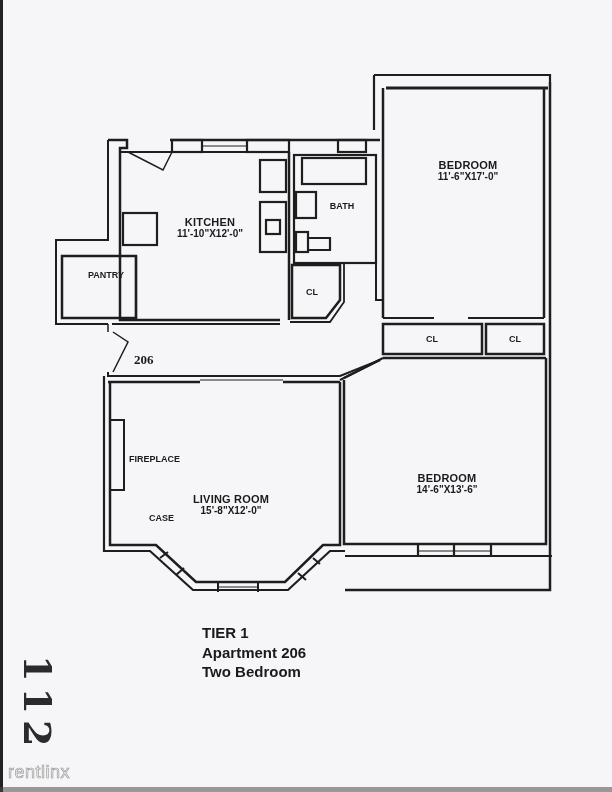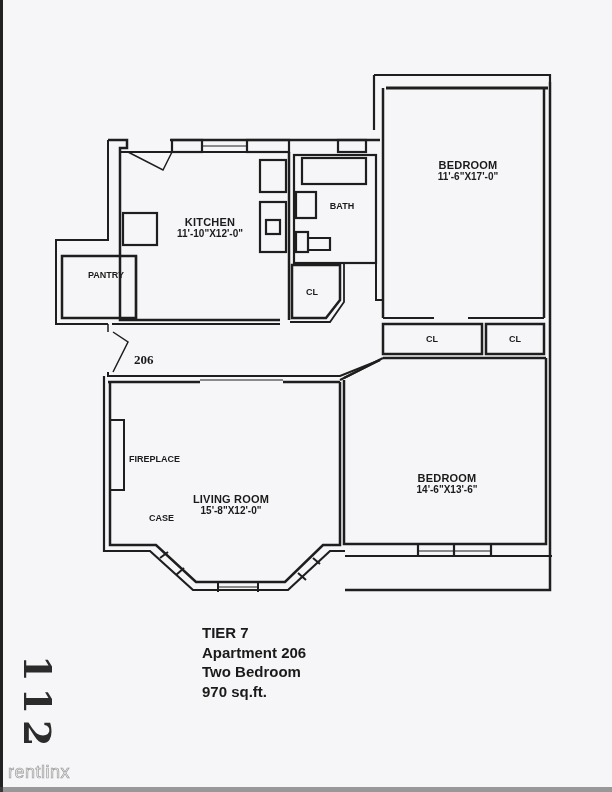--- a/index.html
+++ b/index.html
@@ -133,20 +133,19 @@
 </div>
 <div class="lbl" style="left:392px;top:445px;width:110px;">
   <div class="room-name">BEDROOM</div>
   <div class="room-dim">14'-6"X13'-6"</div>
 </div>
 <div class="lbl small" style="left:129px;top:455px;text-align:left;">FIREPLACE</div>
 <div class="lbl small" style="left:125px;top:514px;text-align:left;margin-left:24px;">CASE</div>
 <div class="lbl" style="left:134px;top:353px;font-size:13px;text-align:left;font-family:Liberation Serif, serif;">206</div>
 
 <div class="info">
-  <div>TIER  7</div>
+  <div>TIER  1</div>
   <div>Apartment  206</div>
   <div>Two  Bedroom</div>
-  <div>970  sq.ft.</div>
 </div>
 
 <div class="handnum">112</div>
 <div class="watermark">rentlinx</div>
 
 </body></html>

